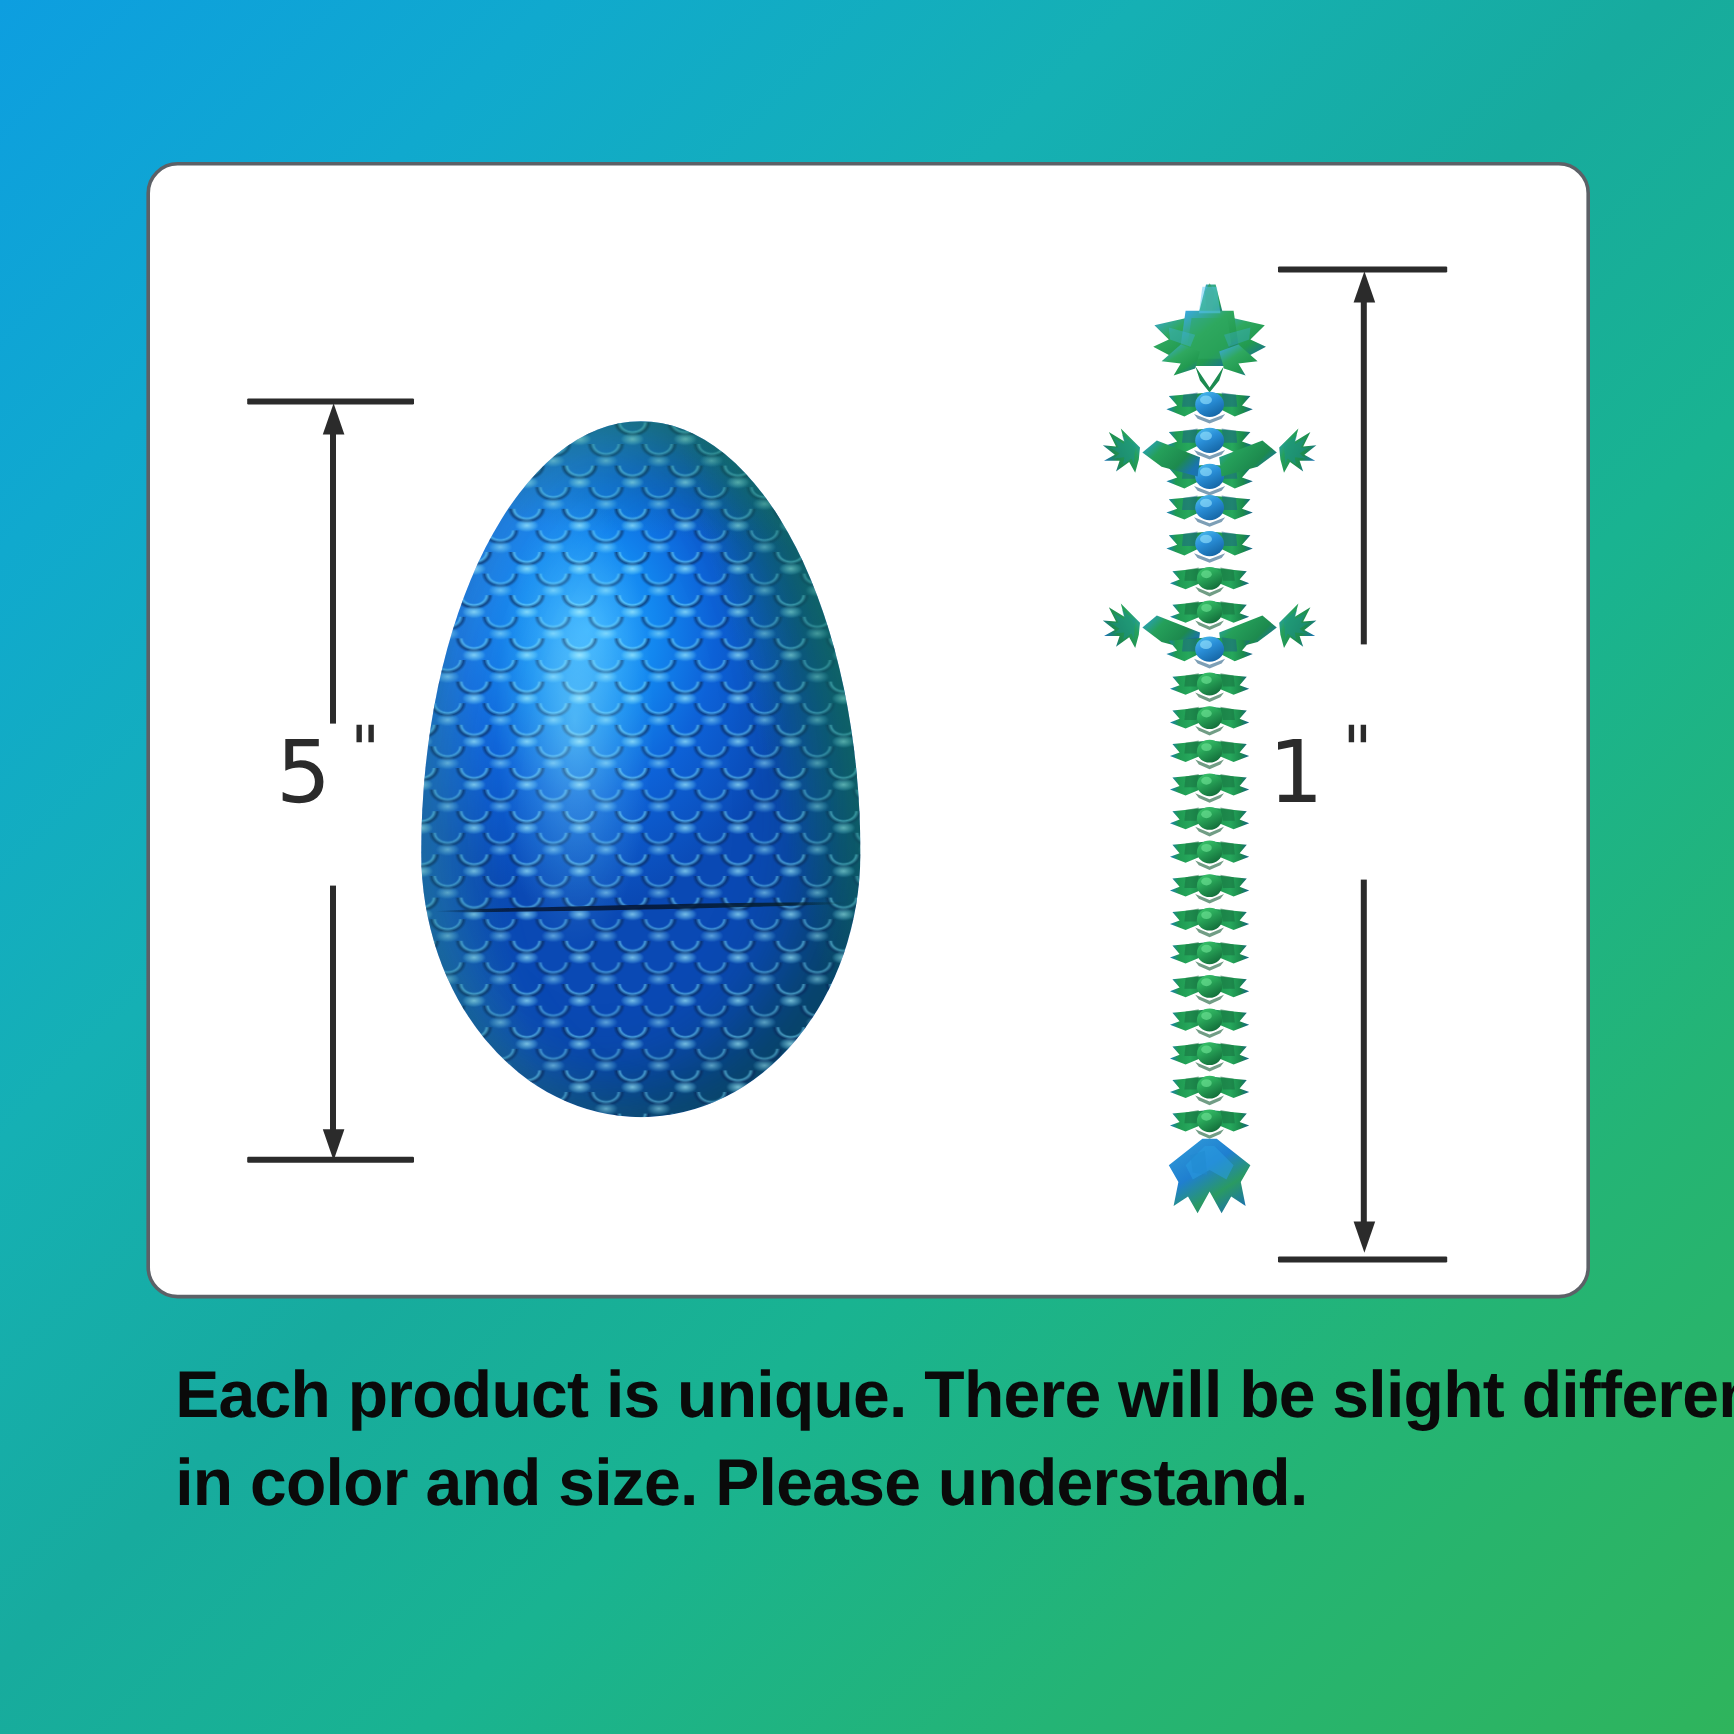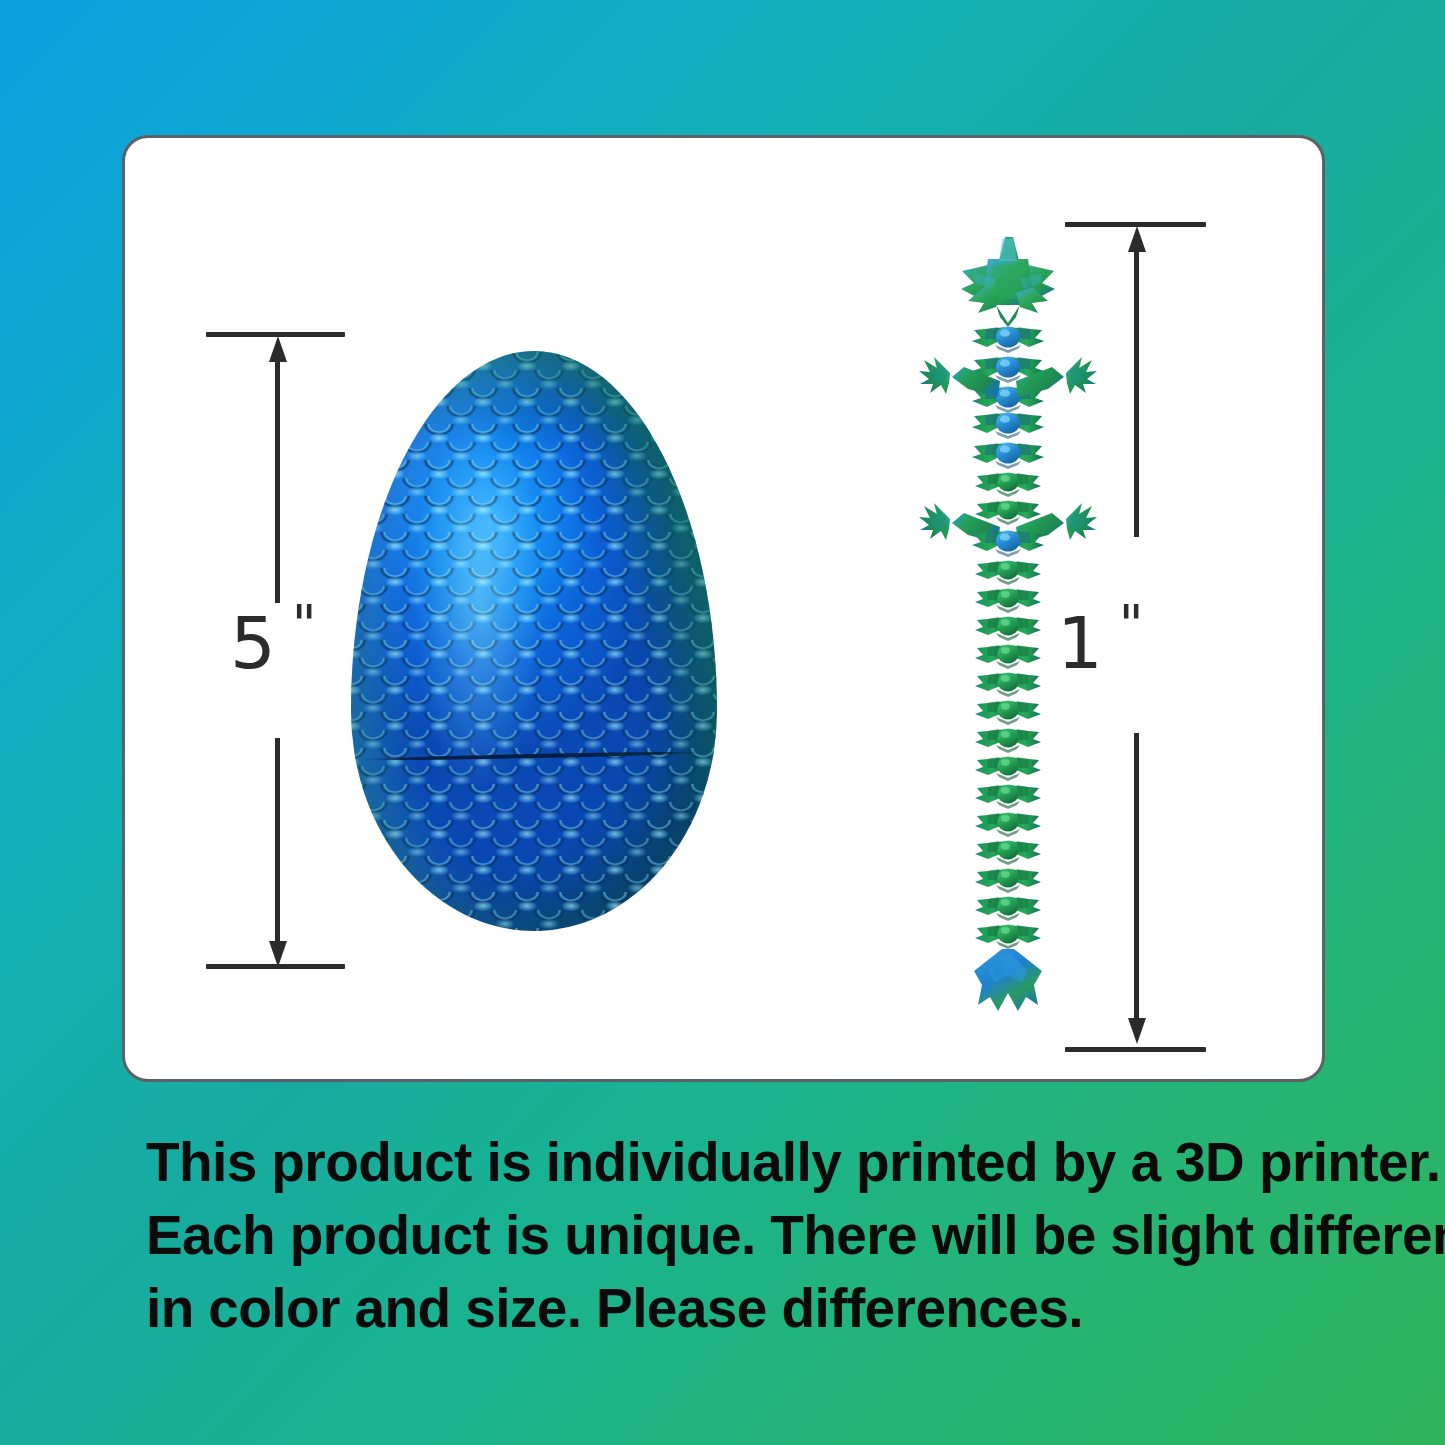--- a/index.html
+++ b/index.html
@@ -407,18 +407,17 @@
         <div class="dim-shaft" style="left:1009px; top:595px; height:287px;"></div>
         <div class="arrow-down" style="left:1003px; top:880px;"></div>
 
         <div class="ext-line" style="left:940px; top:909px; width:141px;"></div>
       </div>
 
     </div>
   </div>
 
   <div id="caption">
-    <span class="line">This product is individually printed by a 3D printer.</span>
     <span class="line">Each product is unique. There will be slight differences</span>
-    <span class="line">in color and size. Please differences.</span>
+    <span class="line">in color and size. Please understand.</span>
   </div>
 
 </div>
 
 </body></html>

